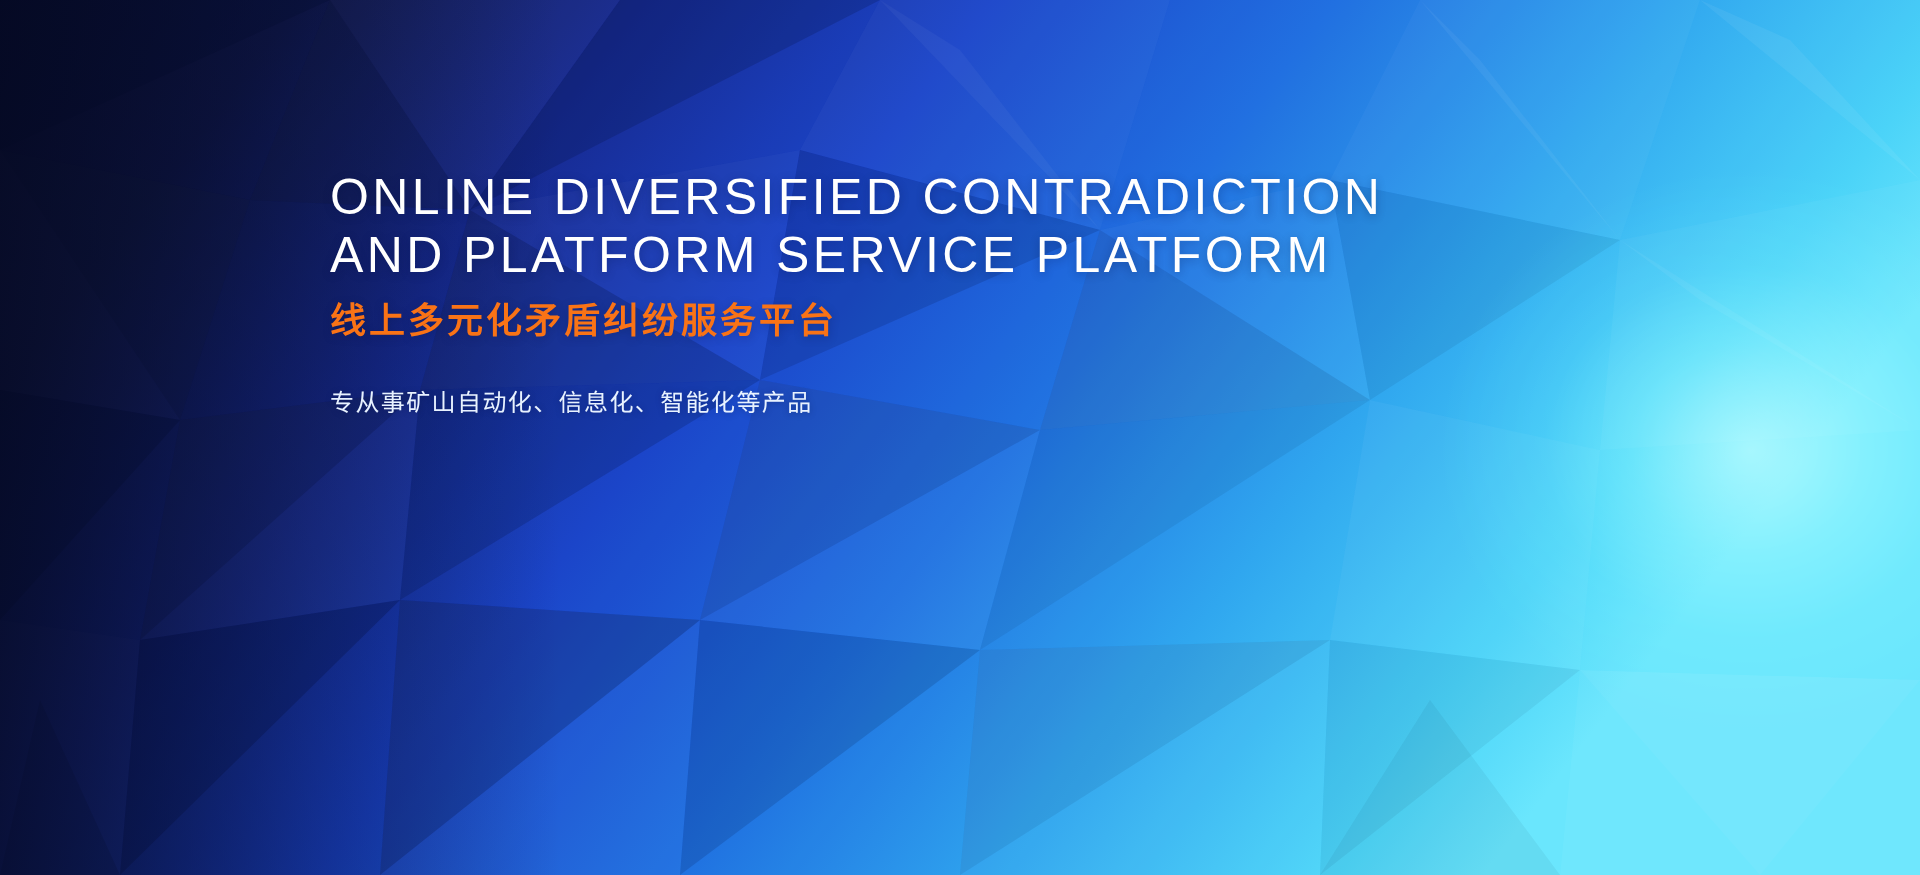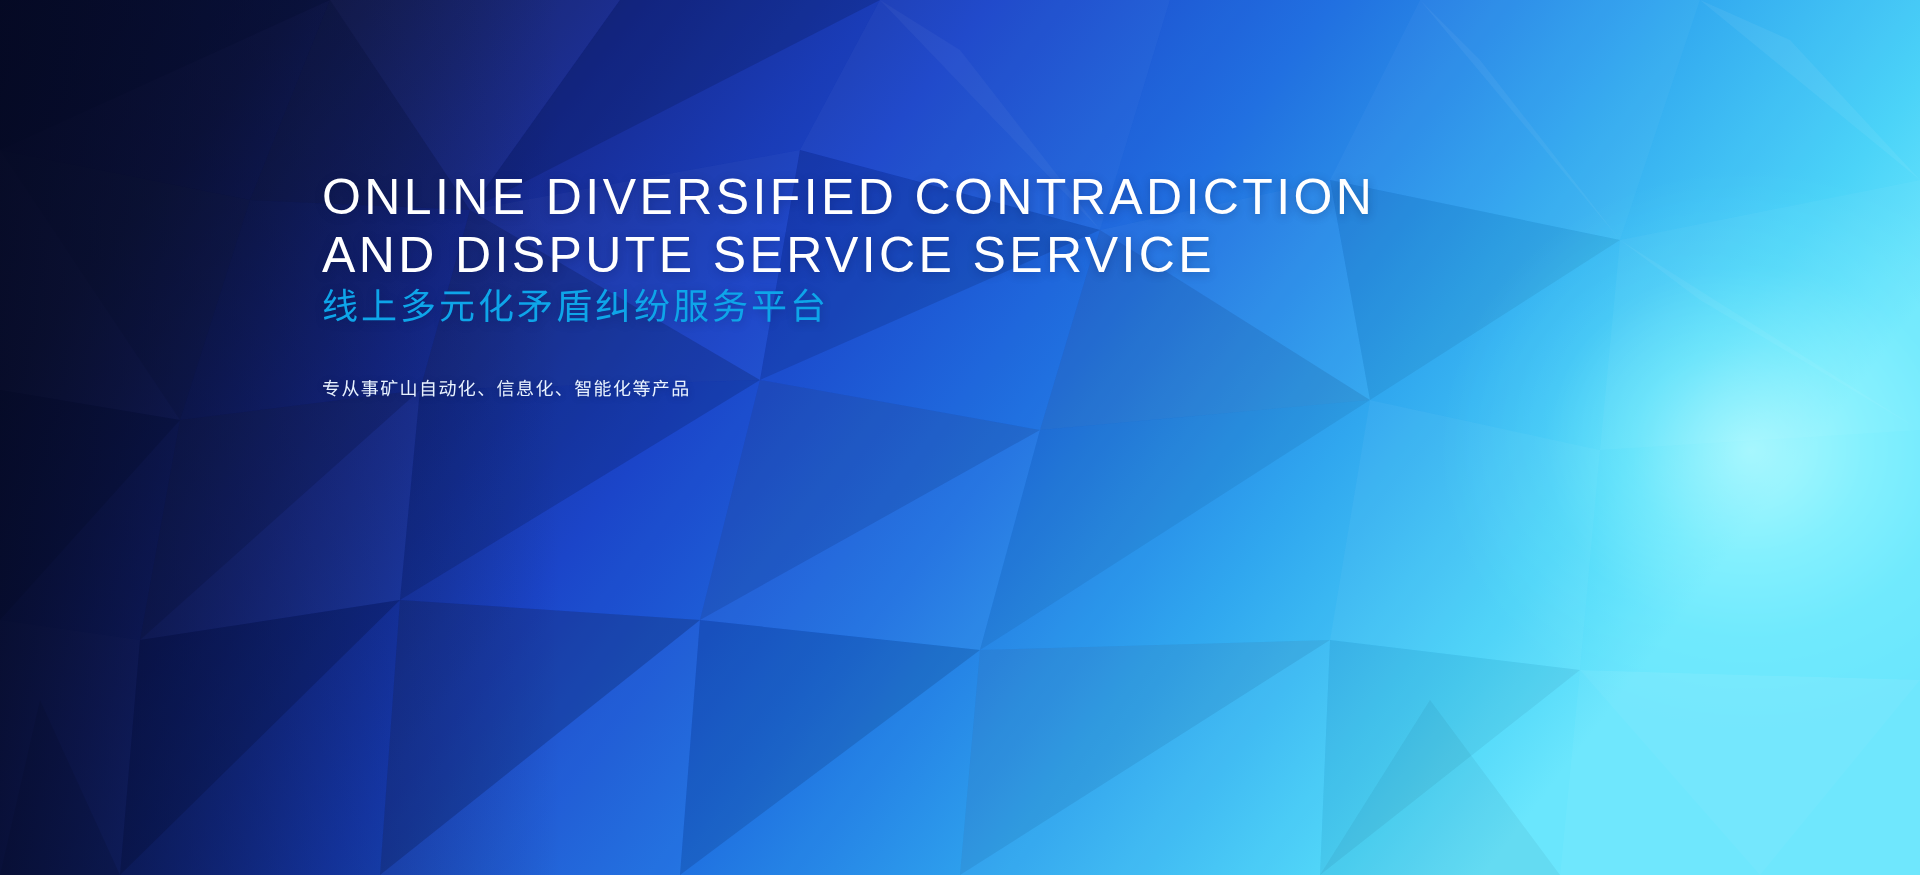--- a/index.html
+++ b/index.html
@@ -48,56 +48,56 @@
     left: 0; top: 0;
     width: 560px;
     height: 100%;
     background: linear-gradient(to right, rgba(4,8,32,0.78) 0%, rgba(6,12,44,0.35) 55%, rgba(8,16,60,0) 100%);
     pointer-events: none;
   }
 
   
   #text-block {
     position: absolute;
-    left: 322px;
+    left: 330px;
     top: 168px;
     z-index: 5;
   }
 
   .headline {
     margin: 0;
     color: #ffffff;
     font-size: 50px;
     line-height: 58px;
     font-weight: 400;
     letter-spacing: 3.4px;
     white-space: nowrap;
     text-shadow: 0 2px 10px rgba(0, 20, 70, 0.30);
   }
 
   .subtitle-cn {
-    margin: 0 0 0 0;
-    color: #0ea5e9;
+    margin: 14px 0 0 0;
+    color: #f97316;
     font-size: 36px;
     line-height: 46px;
-    font-weight: 400;
+    font-weight: 700;
     letter-spacing: 3px;
     white-space: nowrap;
     text-shadow: 0 2px 10px rgba(0, 20, 70, 0.30);
   }
 
   .desc-list {
     margin: 42px 0 0 0;
     padding: 0;
     list-style: none;
   }
 
   .desc-line {
     color: #e8f2ff;
-    font-size: 18px;
+    font-size: 24px;
     line-height: 34px;
     font-weight: 400;
     letter-spacing: 1.4px;
     white-space: nowrap;
     text-shadow: 0 1px 6px rgba(0, 20, 70, 0.35);
   }
 </style>
 </head>
 <body>
 
@@ -185,21 +185,21 @@
     </g>
   </svg>
 
   <div id="vignette-left"></div>
   <div id="glow-right"></div>
 
   <div id="text-block">
 
     <h1 class="headline">ONLINE DIVERSIFIED CONTRADICTION</h1>
 
-    <h1 class="headline">AND DISPUTE SERVICE SERVICE</h1>
+    <h1 class="headline">AND PLATFORM SERVICE PLATFORM</h1>
 
     <h2 class="subtitle-cn">线上多元化矛盾纠纷服务平台</h2>
 
     <ul class="desc-list">
       <li class="desc-line">专从事矿山自动化、信息化、智能化等产品</li>
     </ul>
 
   </div>
 </div>
 

